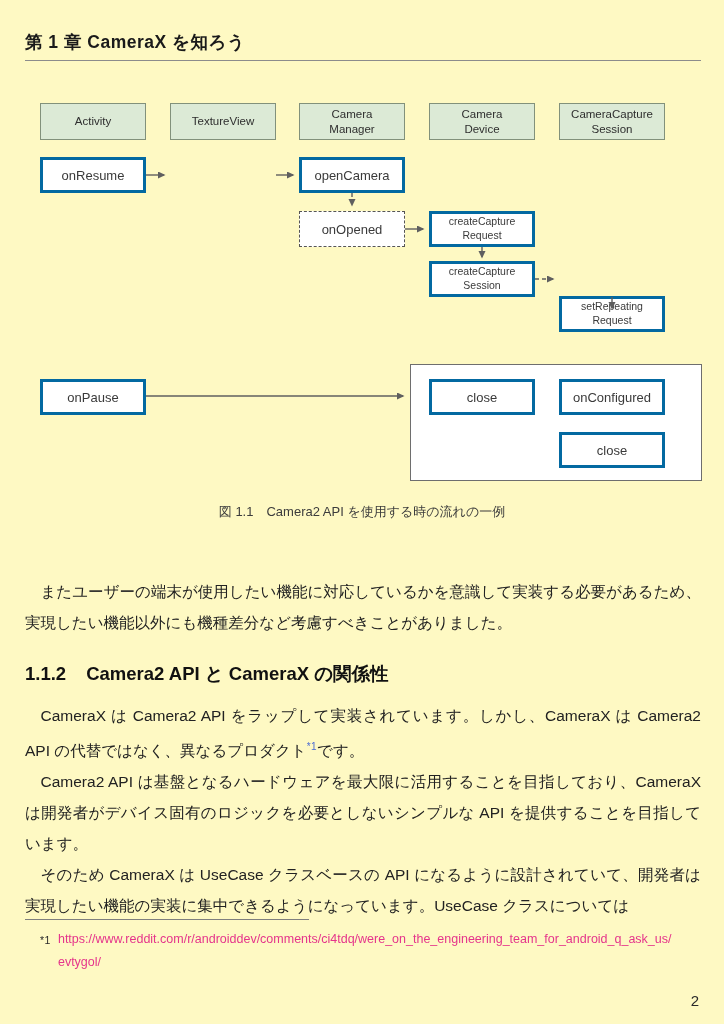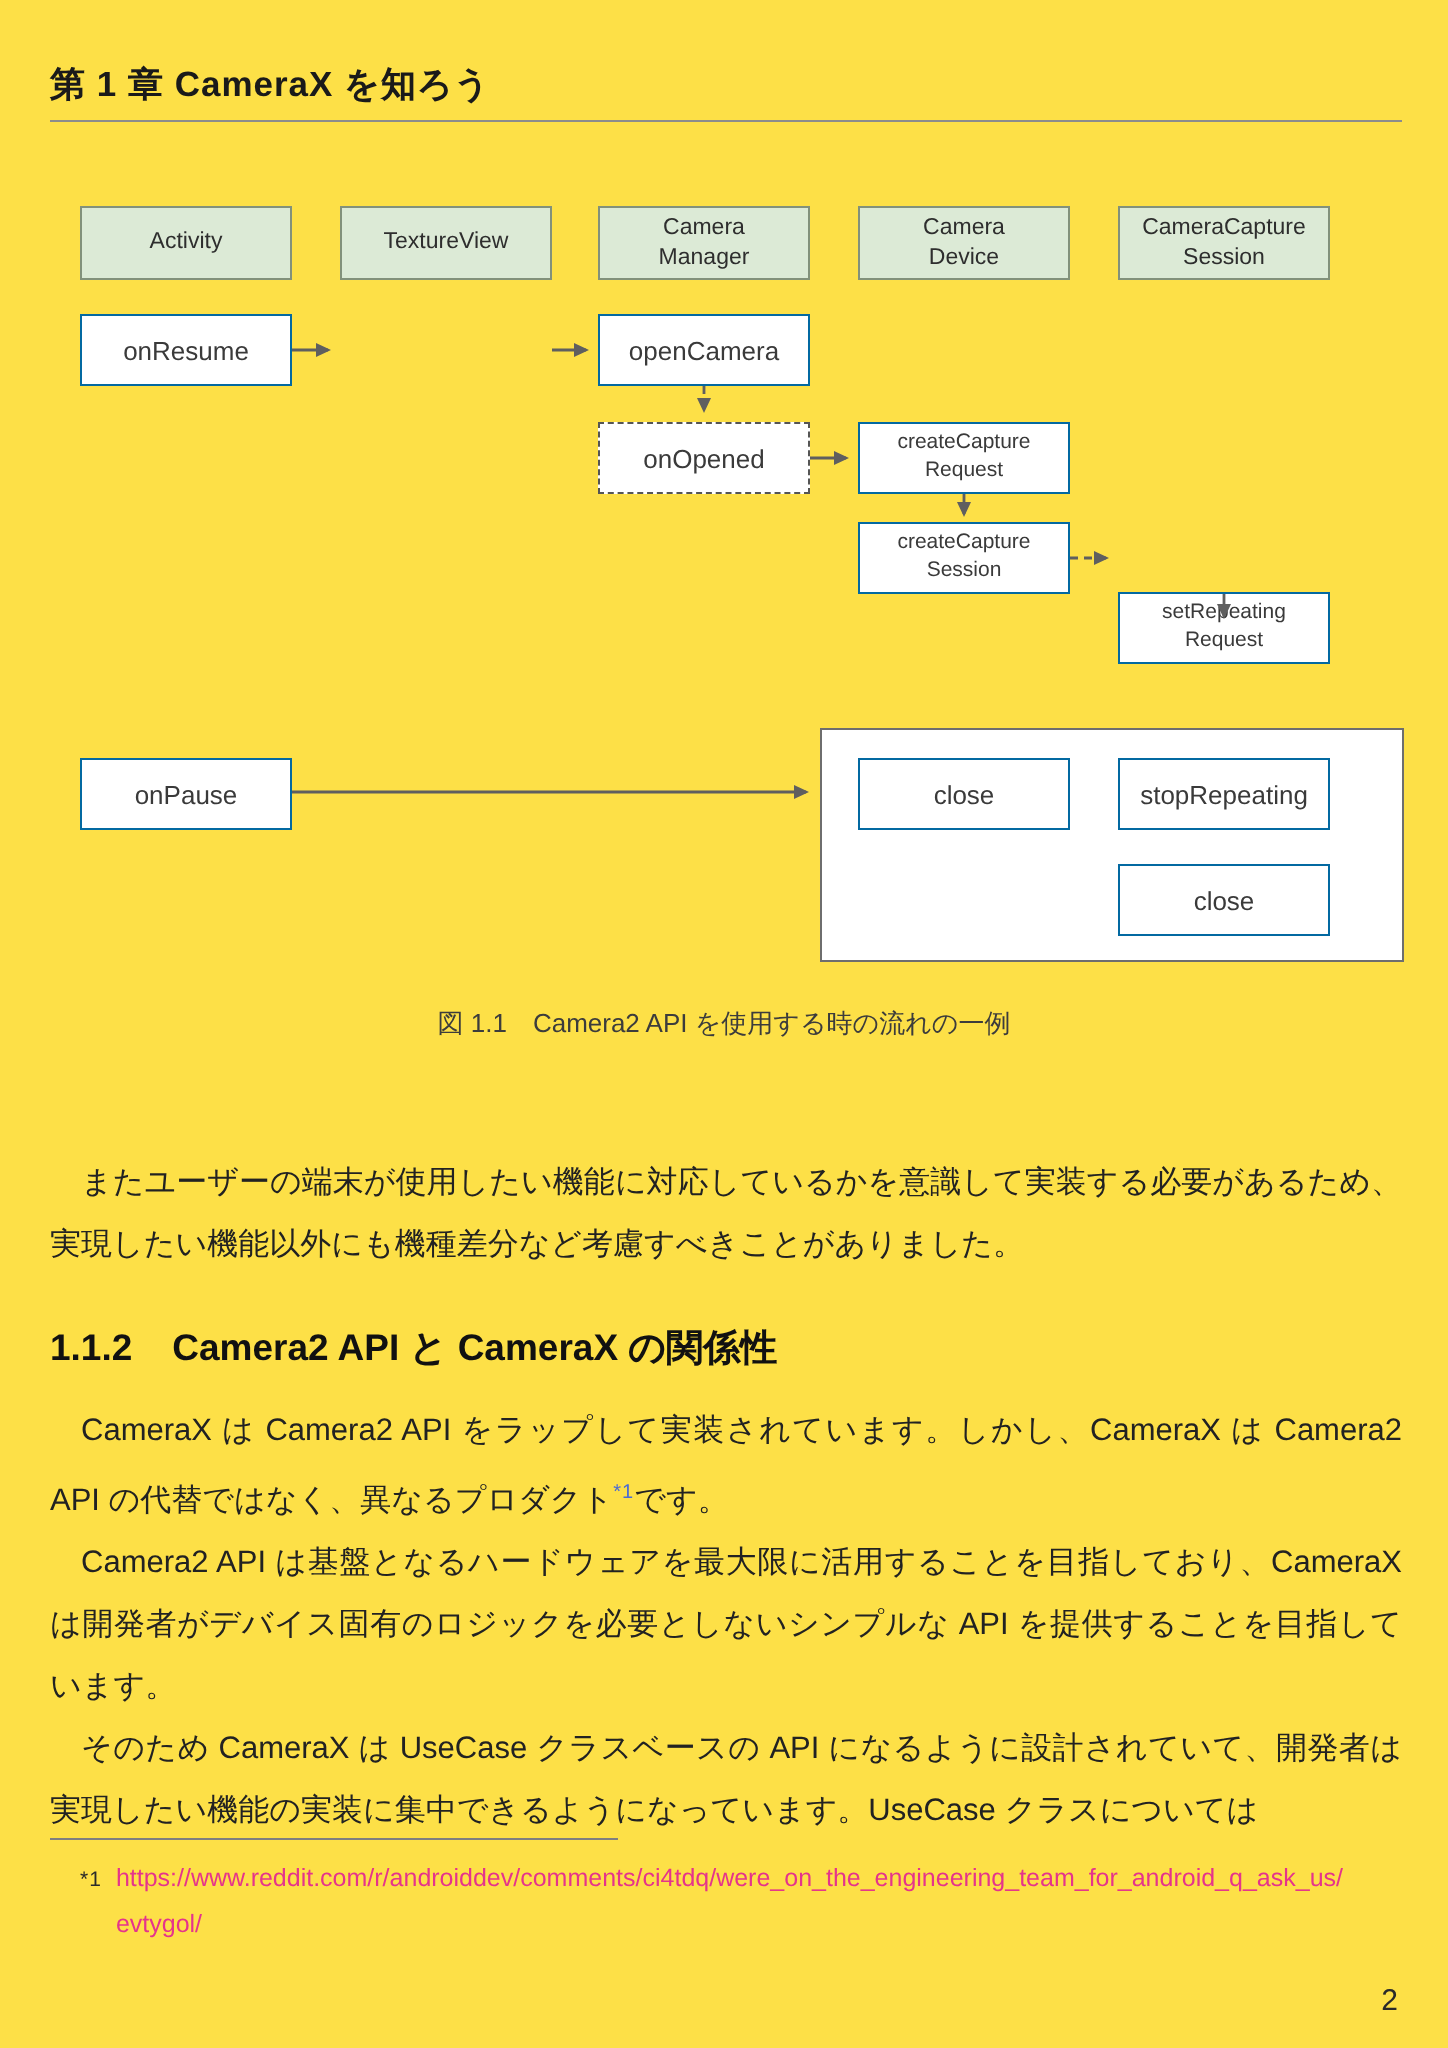--- a/index.html
+++ b/index.html
@@ -1,17 +1,17 @@
 <!DOCTYPE html>
 <html><head>
 <meta charset="utf-8">
 <style>
   html,body { margin:0; padding:0; background:#ffffff; }
   .page {
-    position:relative; width:724px; height:1024px; background:#fde047;
+    position:relative; width:724px; height:1024px; background:#fef9c3;
     font-family:"Liberation Sans","DejaVu Sans",sans-serif; color:#1c1c1c;
     overflow:hidden;
   }
   
   .chapter-header {
     position:absolute; left:25px; top:30px; width:676px;
     font-size:17.5px; font-weight:bold; letter-spacing:0.5px; color:#1a1a1a;
   }
   .chapter-rule {
     position:absolute; left:25px; top:60px; width:676px; height:0;
@@ -21,21 +21,21 @@
   .diagram { position:absolute; left:0; top:0; width:724px; height:540px; }
   .dg-box {
     position:absolute; box-sizing:border-box; width:106px;
     display:flex; align-items:center; justify-content:center; text-align:center;
     white-space:pre-line; background:#ffffff; color:#3a3a3a;
   }
   .lane {
     height:37px; background:#dcead6; border:1px solid #82917b;
     font-size:11.5px; line-height:1.25; color:#2e2e2e;
   }
-  .node { height:36px; border:1px solid #0369a1; font-size:13px; }
+  .node { height:36px; border:3px solid #0369a1; font-size:13px; }
   .node.small { font-size:10.5px; line-height:1.3; }
   .node.dashed { border:1px dashed #555555; }
   .group-box {
     position:absolute; box-sizing:border-box; left:410px; top:364px;
     width:292px; height:117px; border:1px solid #6e6e6e; background:#ffffff;
   }
   .arrows { position:absolute; left:0; top:0; pointer-events:none; }
   .fig-caption {
     position:absolute; left:0; top:503px; width:724px; text-align:center;
     font-size:13px; color:#3c3c3c;
@@ -99,21 +99,21 @@
     <div class="dg-box node small" style="left:429px; top:211px;">createCapture
 Request</div>
     <div class="dg-box node small" style="left:429px; top:261px;">createCapture
 Session</div>
     <div class="dg-box node small" style="left:559px; top:296px;">setRepeating
 Request</div>
 
     <div class="group-box"></div>
     <div class="dg-box node" style="left:40px;  top:379px;">onPause</div>
     <div class="dg-box node" style="left:429px; top:379px;">close</div>
-    <div class="dg-box node" style="left:559px; top:379px;">stopRepeating</div>
+    <div class="dg-box node" style="left:559px; top:379px;">onConfigured</div>
     <div class="dg-box node" style="left:559px; top:432px;">close</div>
 
     <svg class="arrows" width="724" height="540" viewBox="0 0 724 540">
       <defs>
         <marker id="ah" markerWidth="9" markerHeight="8" refX="6" refY="3.5" orient="auto" markerUnits="userSpaceOnUse">
           <path d="M0,0 L7.5,3.5 L0,7 z" fill="#5f5f5f"></path>
         </marker>
       </defs>
       <g stroke="#5f5f5f" stroke-width="1.4" fill="none">
         <line x1="146" y1="175" x2="164" y2="175" marker-end="url(#ah)"></line>

